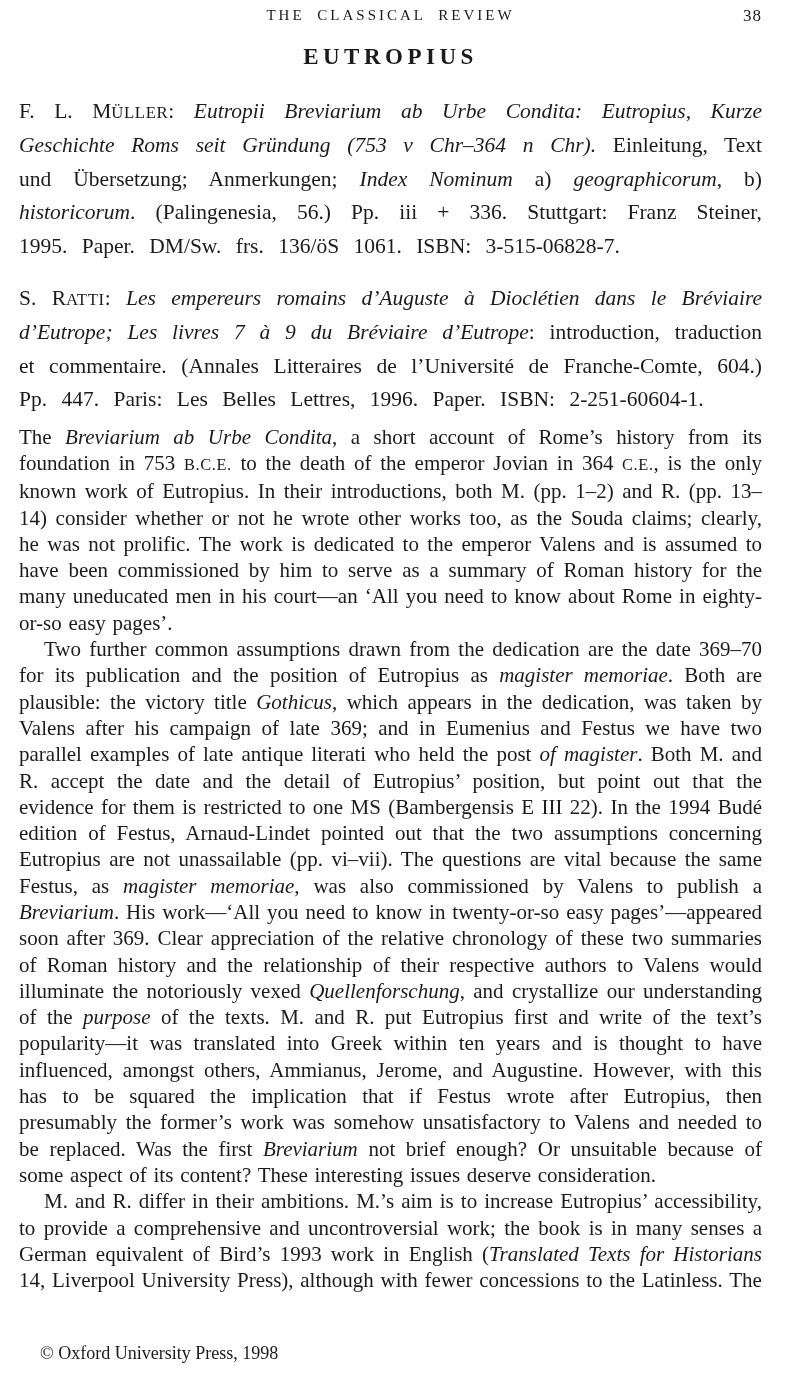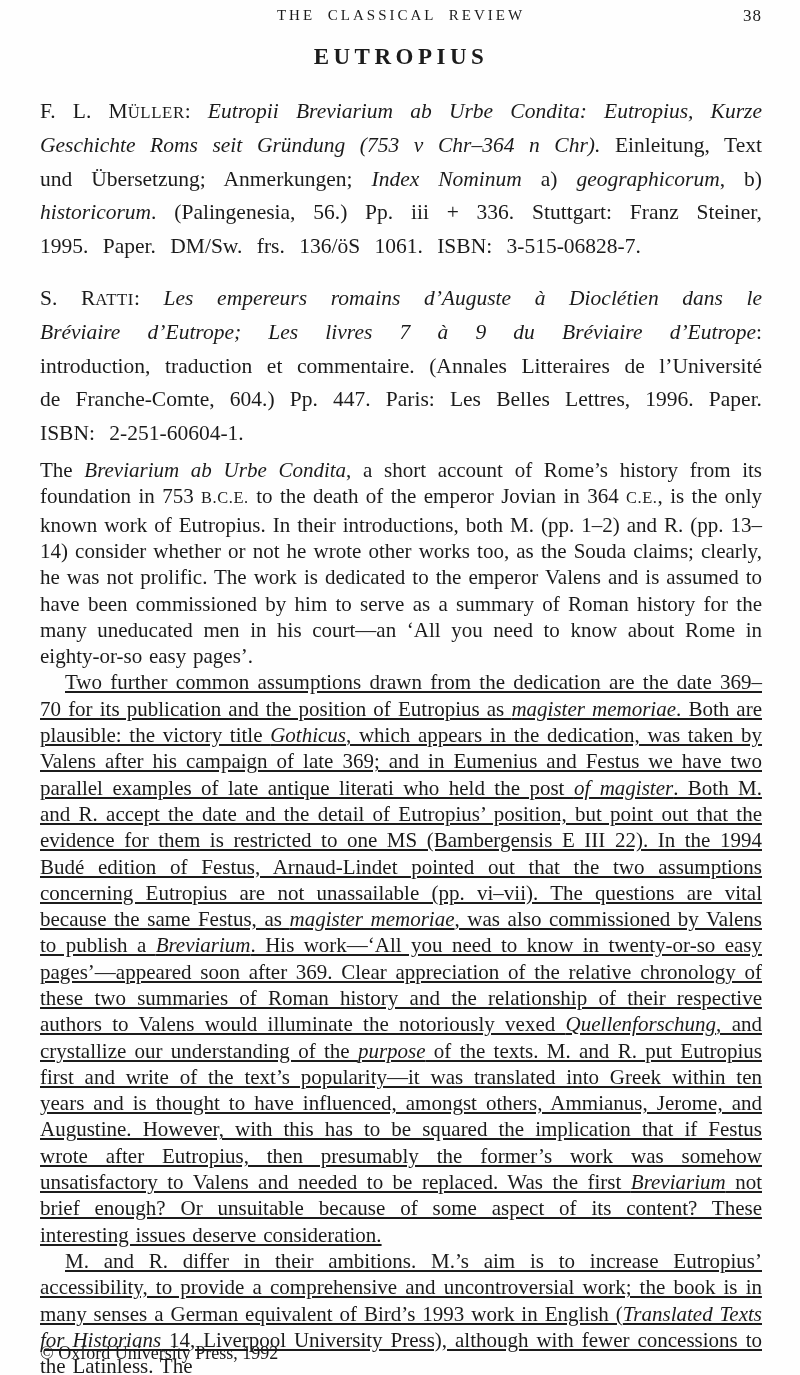--- a/index.html
+++ b/index.html
@@ -13,21 +13,21 @@
     overflow: hidden;
     color: #1b1b1b;
     font-family: "Liberation Serif", "DejaVu Serif", serif;
     -webkit-font-smoothing: antialiased;
   }
   .page {
     position: relative;
     box-sizing: border-box;
     width: 800px;
     height: 1375px;
-    padding: 7px 38px 0 40px;
+    padding: 7px 38px 0 19px;
   }
   .page-header {
     position: relative;
     height: 24px;
   }
   .running-head {
     display: block;
     text-align: center;
     font-size: 15px;
     letter-spacing: 3px;
@@ -56,21 +56,21 @@
   .citation.first { margin-top: 25px; }
   .citation.second { margin-top: 19px; }
   .review-body {
     margin-top: 7px;
     font-size: 21px;
     line-height: 26.3px;
     text-align: justify;
     word-spacing: 1.5px;
   }
   .review-body p { margin: 0; }
-  .review-body p.indent { text-indent: 25px; text-decoration: underline; }
+  .review-body p.indent { text-indent: 25px; }
   .it { font-style: italic; }
   .sc { font-size: 0.78em; letter-spacing: 0.6px; margin-top: 47px; }
   .copyright {
     position: absolute;
     left: 40px;
     bottom: 11px;
     font-size: 18px;
   }
 </style>
 </head>
@@ -88,15 +88,15 @@
   <section class="citation first"><span>F. L. M</span><span class="sc">ÜLLER</span><span>: </span><span class="it">Eutropii Breviarium ab Urbe Condita: Eutropius, Kurze Geschichte Roms seit Gründung (753 v Chr–364 n Chr).</span><span> Einleitung, Text und Übersetzung; Anmerkungen; </span><span class="it">Index Nominum</span><span> a) </span><span class="it">geographicorum</span><span>, b) </span><span class="it">historicorum</span><span>. (Palingenesia, 56.) Pp. iii + 336. Stuttgart: Franz Steiner, 1995. Paper. DM/Sw. frs. 136/öS 1061. ISBN: 3-515-06828-7.</span></section>
 
   <section class="citation second"><span>S. R</span><span class="sc">ATTI</span><span>: </span><span class="it">Les empereurs romains d’Auguste à Dioclétien dans le Bréviaire d’Eutrope; Les livres 7 à 9 du Bréviaire d’Eutrope</span><span>: introduction, traduction et commentaire. (Annales Litteraires de l’Université de Franche-Comte, 604.) Pp. 447. Paris: Les Belles Lettres, 1996. Paper. ISBN: 2-251-60604-1.</span></section>
 
   <div class="review-body">
     <p><span>The </span><span class="it">Breviarium ab Urbe Condita</span><span>, a short account of Rome’s history from its foundation in 753 </span><span class="sc">B.C.E.</span><span> to the death of the emperor Jovian in 364 </span><span class="sc">C.E.</span><span>, is the only known work of Eutropius. In their introductions, both M. (pp. 1–2) and R. (pp. 13–14) consider whether or not he wrote other works too, as the Souda claims; clearly, he was not prolific. The work is dedicated to the emperor Valens and is assumed to have been commissioned by him to serve as a summary of Roman history for the many uneducated men in his court—an ‘All you need to know about Rome in eighty-or-so easy pages’.</span></p>
     <p class="indent"><span>Two further common assumptions drawn from the dedication are the date 369–70 for its publication and the position of Eutropius as </span><span class="it">magister memoriae</span><span>. Both are plausible: the victory title </span><span class="it">Gothicus</span><span>, which appears in the dedication, was taken by Valens after his campaign of late 369; and in Eumenius and Festus we have two parallel examples of late antique literati who held the post </span><span class="it">of magister</span><span>. Both M. and R. accept the date and the detail of Eutropius’ position, but point out that the evidence for them is restricted to one MS (Bambergensis E III 22). In the 1994 Budé edition of Festus, Arnaud-Lindet pointed out that the two assumptions concerning Eutropius are not unassailable (pp. vi–vii). The questions are vital because the same Festus, as </span><span class="it">magister memoriae</span><span>, was also commissioned by Valens to publish a </span><span class="it">Breviarium</span><span>. His work—‘All you need to know in twenty-or-so easy pages’—appeared soon after 369. Clear appreciation of the relative chronology of these two summaries of Roman history and the relationship of their respective authors to Valens would illuminate the notoriously vexed </span><span class="it">Quellenforschung</span><span>, and crystallize our understanding of the </span><span class="it">purpose</span><span> of the texts. M. and R. put Eutropius first and write of the text’s popularity—it was translated into Greek within ten years and is thought to have influenced, amongst others, Ammianus, Jerome, and Augustine. However, with this has to be squared the implication that if Festus wrote after Eutropius, then presumably the former’s work was somehow unsatisfactory to Valens and needed to be replaced. Was the first </span><span class="it">Breviarium</span><span> not brief enough? Or unsuitable because of some aspect of its content? These interesting issues deserve consideration.</span></p>
     <p class="indent"><span>M. and R. differ in their ambitions. M.’s aim is to increase Eutropius’ accessibility, to provide a comprehensive and uncontroversial work; the book is in many senses a German equivalent of Bird’s 1993 work in English (</span><span class="it">Translated Texts for Historians</span><span> 14, Liverpool University Press), although with fewer concessions to the Latinless. The</span></p>
   </div>
 
-  <footer class="copyright">© Oxford University Press, 1992</footer>
+  <footer class="copyright">© Oxford University Press, 1998</footer>
 
 </div>
 
 </body></html>

